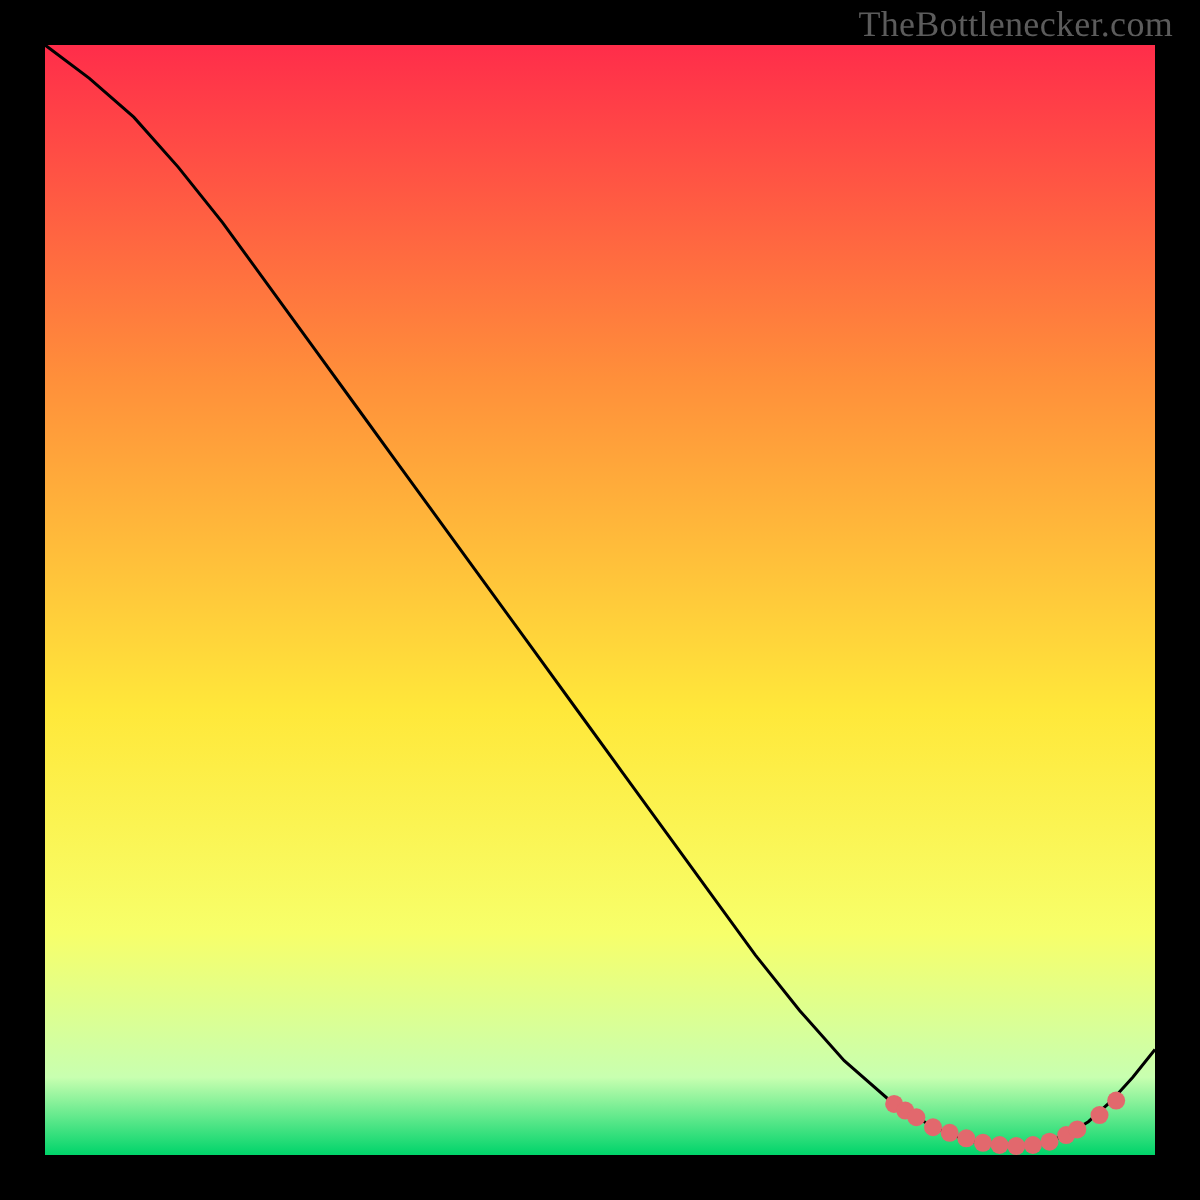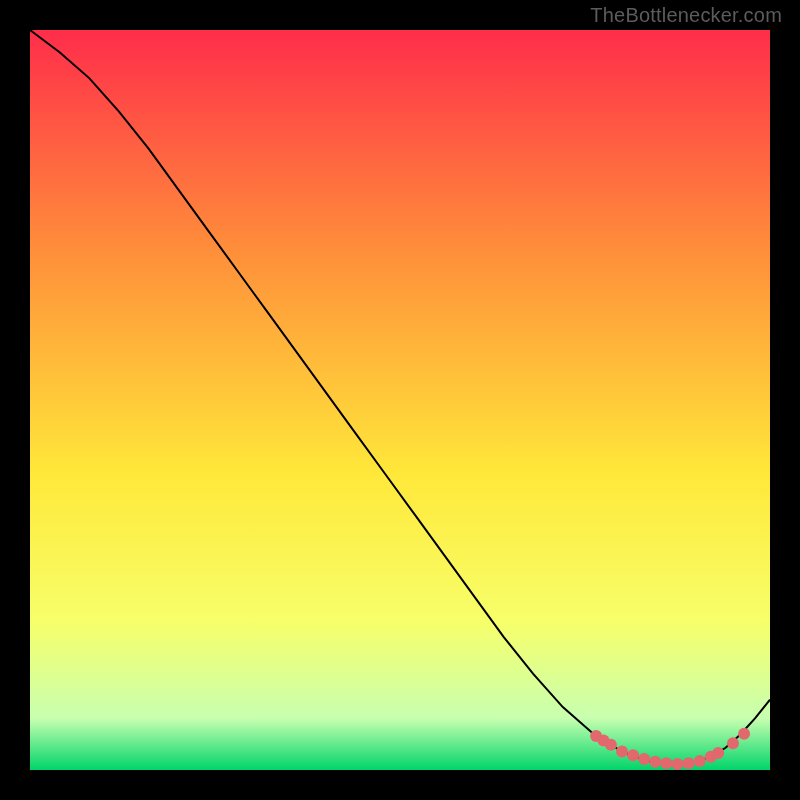--- a/index.html
+++ b/index.html
@@ -7,22 +7,22 @@
   .stage {
     position: relative;
     width: 800px;
     height: 800px;
     background: #000;
   }
   .watermark {
     position: absolute;
     top: 4px;
     right: 18px;
-    font-family: Liberation Sans, sans-serif;
-    font-size: 20px;
+    font-family: Liberation Serif, serif;
+    font-size: 24px;
     color: #5c5c5c;
     letter-spacing: 0.2px;
     margin-left: 36px;
   }
   .plot-area {
     position: absolute;
     left: 30px;
     top: 30px;
     width: 740px;
     height: 740px;

